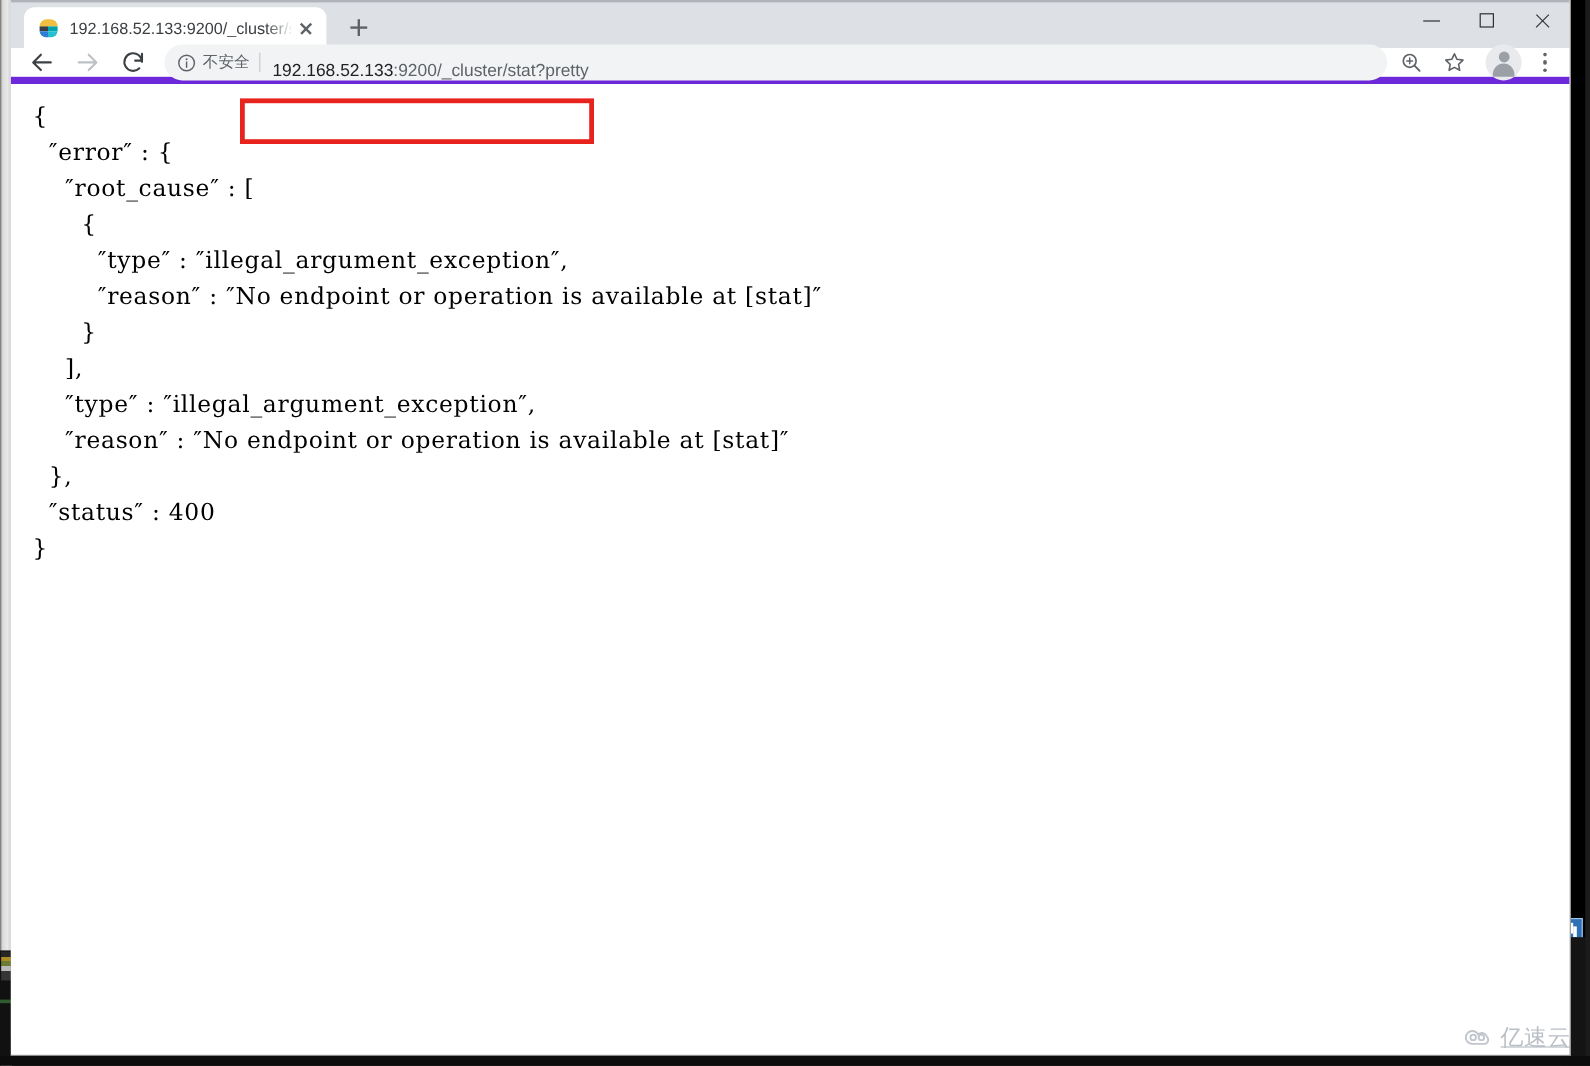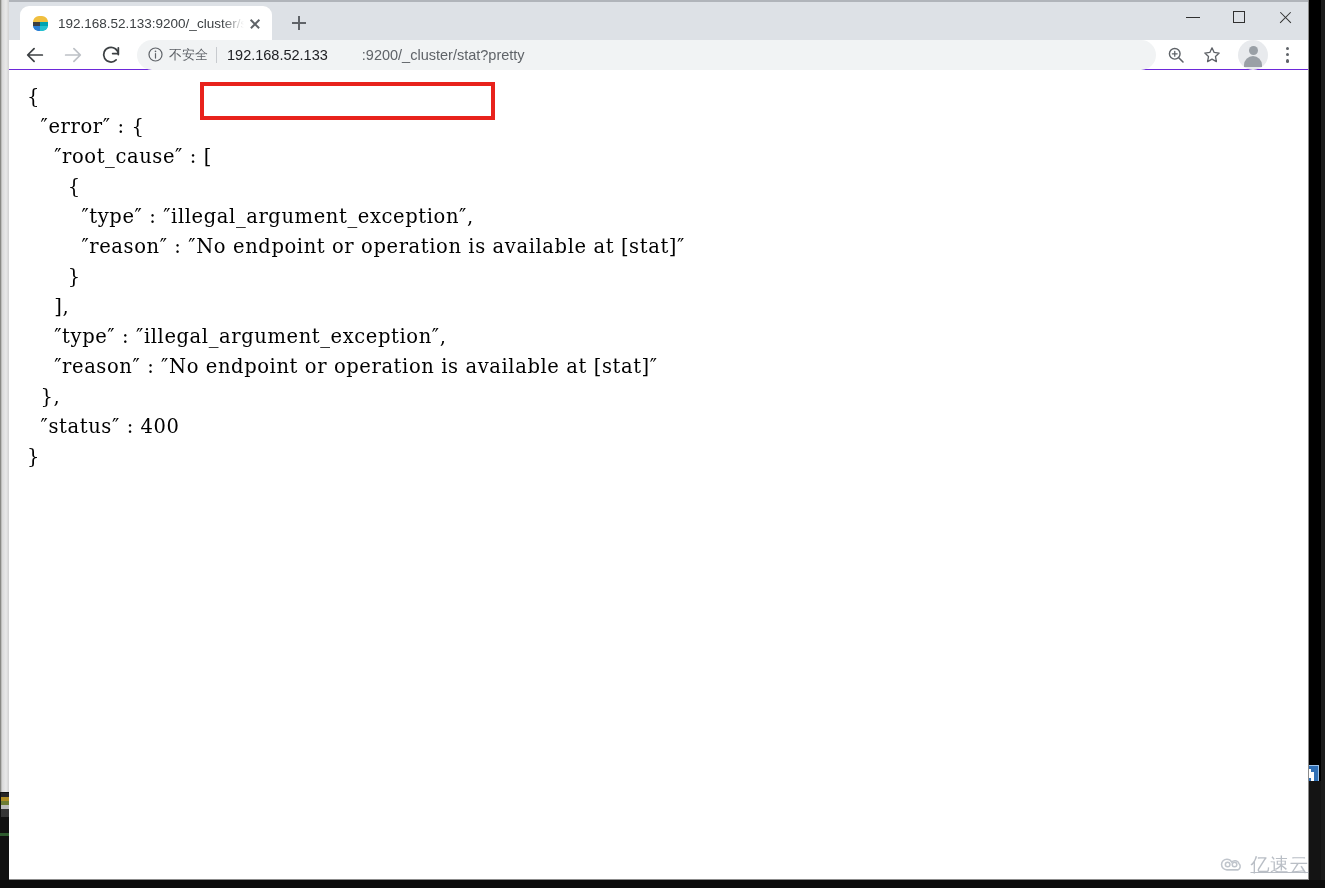--- a/index.html
+++ b/index.html
@@ -211,21 +211,21 @@
   #btn-close:before { transform: rotate(45deg); }
   #btn-close:after  { transform: rotate(-45deg); }
 
   
   #toolbar {
     position: relative;
     height: 30px;
     background: #ffffff;
     display: flex;
     align-items: center;
-    border-bottom: 1px solid #6d28d9;
+    border-bottom: 6px solid #6d28d9;
     padding: 0 6px 0 10px;
     box-sizing: border-box;
   }
   .navbtn {
     width: 32px; height: 32px;
     position: relative;
     margin-right: 6px;
     border-radius: 50%;
     cursor: pointer;
     flex: 0 0 32px;
@@ -261,29 +261,28 @@
   #omnibox-divider {
     width: 1px;
     height: 16px;
     background: #c8cbcf;
     flex: 0 0 1px;
   }
   #url-area {
     flex: 1 1 auto;
     height: 30px;
     display: flex;
-    align-items: center;
+    align-items: flex-end;
     padding-left: 10px;
     font-size: 14.5px;
     color: #5f6368;
     white-space: nowrap;
     overflow: hidden;
     min-width: 0;
     cursor: text;
-    gap: 34px;
   }
   #url-host { color: #202124; }
   #url-rest { color: #5f6368; }
 
   #red-highlight {
     position: absolute;
     left: 191px;
     top: 42px;
     width: 295px;
     height: 38px;

